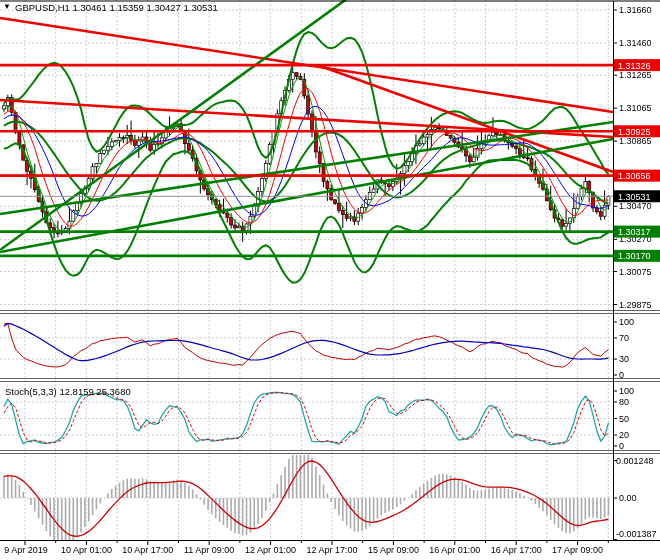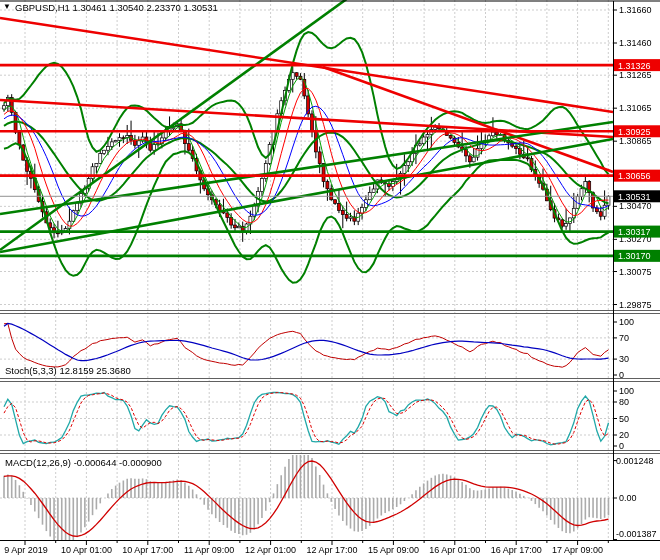--- a/index.html
+++ b/index.html
@@ -669,16 +669,15 @@
         <text x="209.2" y="553" font-size="9px" fill="#000" text-anchor="middle">11 Apr 09:00</text>
         <text x="270.6" y="553" font-size="9px" fill="#000" text-anchor="middle">12 Apr 01:00</text>
         <text x="332" y="553" font-size="9px" fill="#000" text-anchor="middle">12 Apr 17:00</text>
         <text x="393.4" y="553" font-size="9px" fill="#000" text-anchor="middle">15 Apr 09:00</text>
         <text x="454.8" y="553" font-size="9px" fill="#000" text-anchor="middle">16 Apr 01:00</text>
         <text x="516.2" y="553" font-size="9px" fill="#000" text-anchor="middle">16 Apr 17:00</text>
         <text x="577.6" y="553" font-size="9px" fill="#000" text-anchor="middle">17 Apr 09:00</text>
       </g>
     </svg>
   <div class="mk" style="left:3px;top:2px">▼</div>
-  <div class="ov" style="left:15px;top:2px">GBPUSD,H1 1.30461 1.30540 2.23370 1.30531</div>
-  <div class="ov" style="left:5px;top:365px">Stoch(5,3,3) 12.8159 25.3680</div>
-  <div class="ov" style="left:5px;top:457px">MACD(12,26,9) -0.000644 -0.000900</div>
+  <div class="ov" style="left:15px;top:2px">GBPUSD,H1 1.30461 1.15359 1.30427 1.30531</div>
+  <div class="ov" style="left:5px;top:386px">Stoch(5,3,3) 12.8159 25.3680</div>
 </div>
 
 </body></html>

